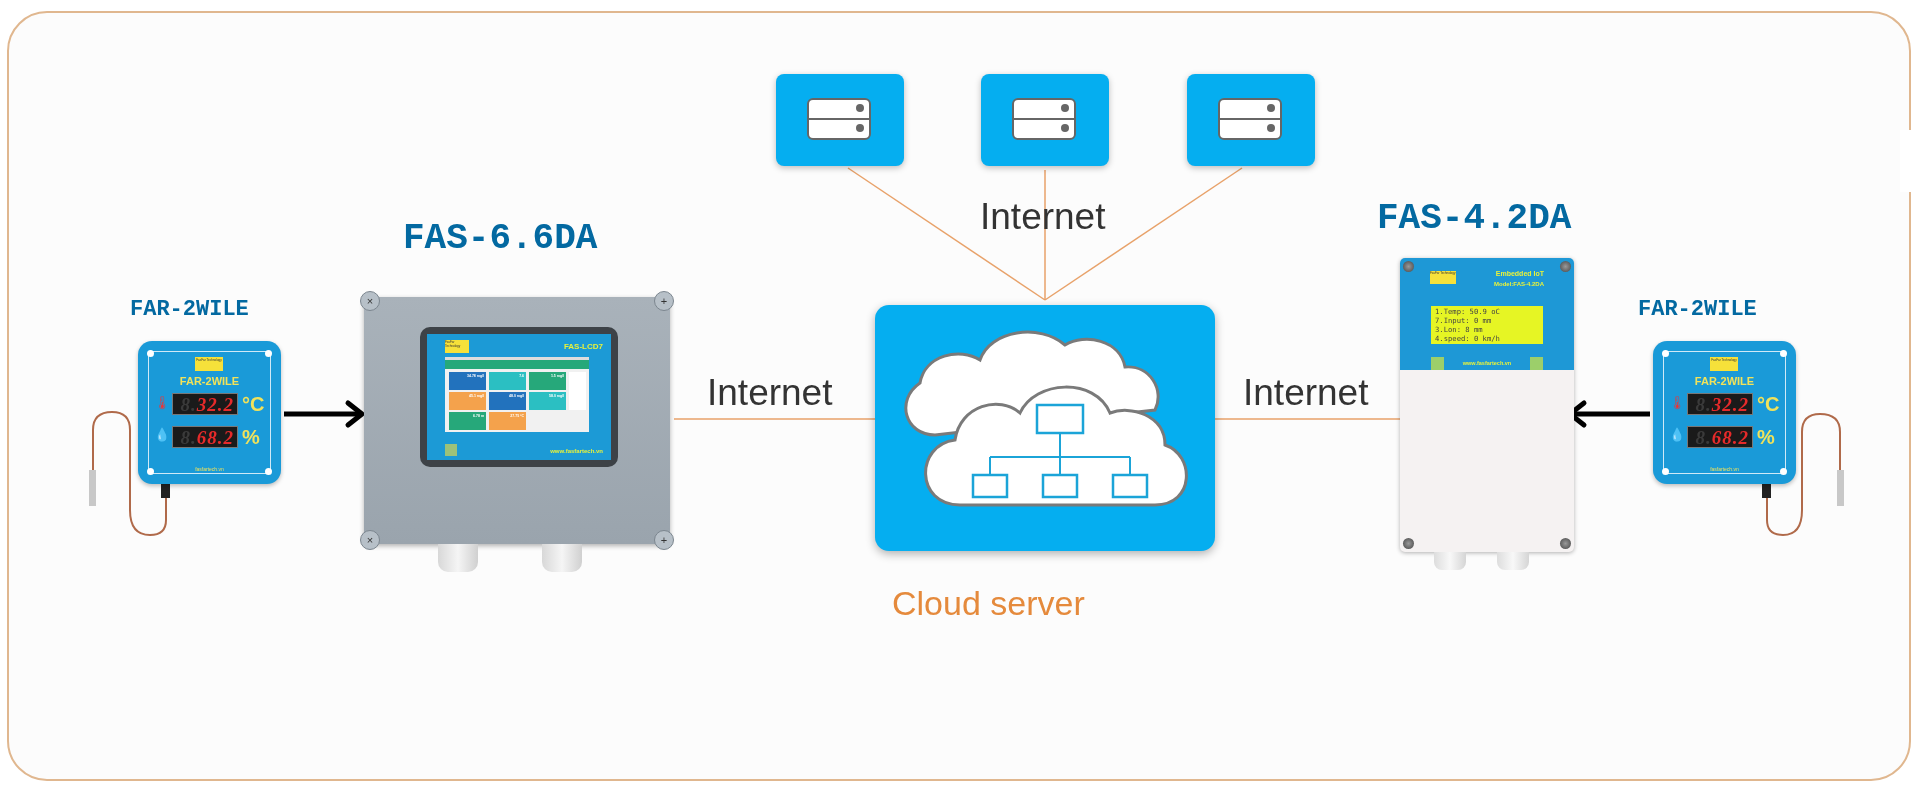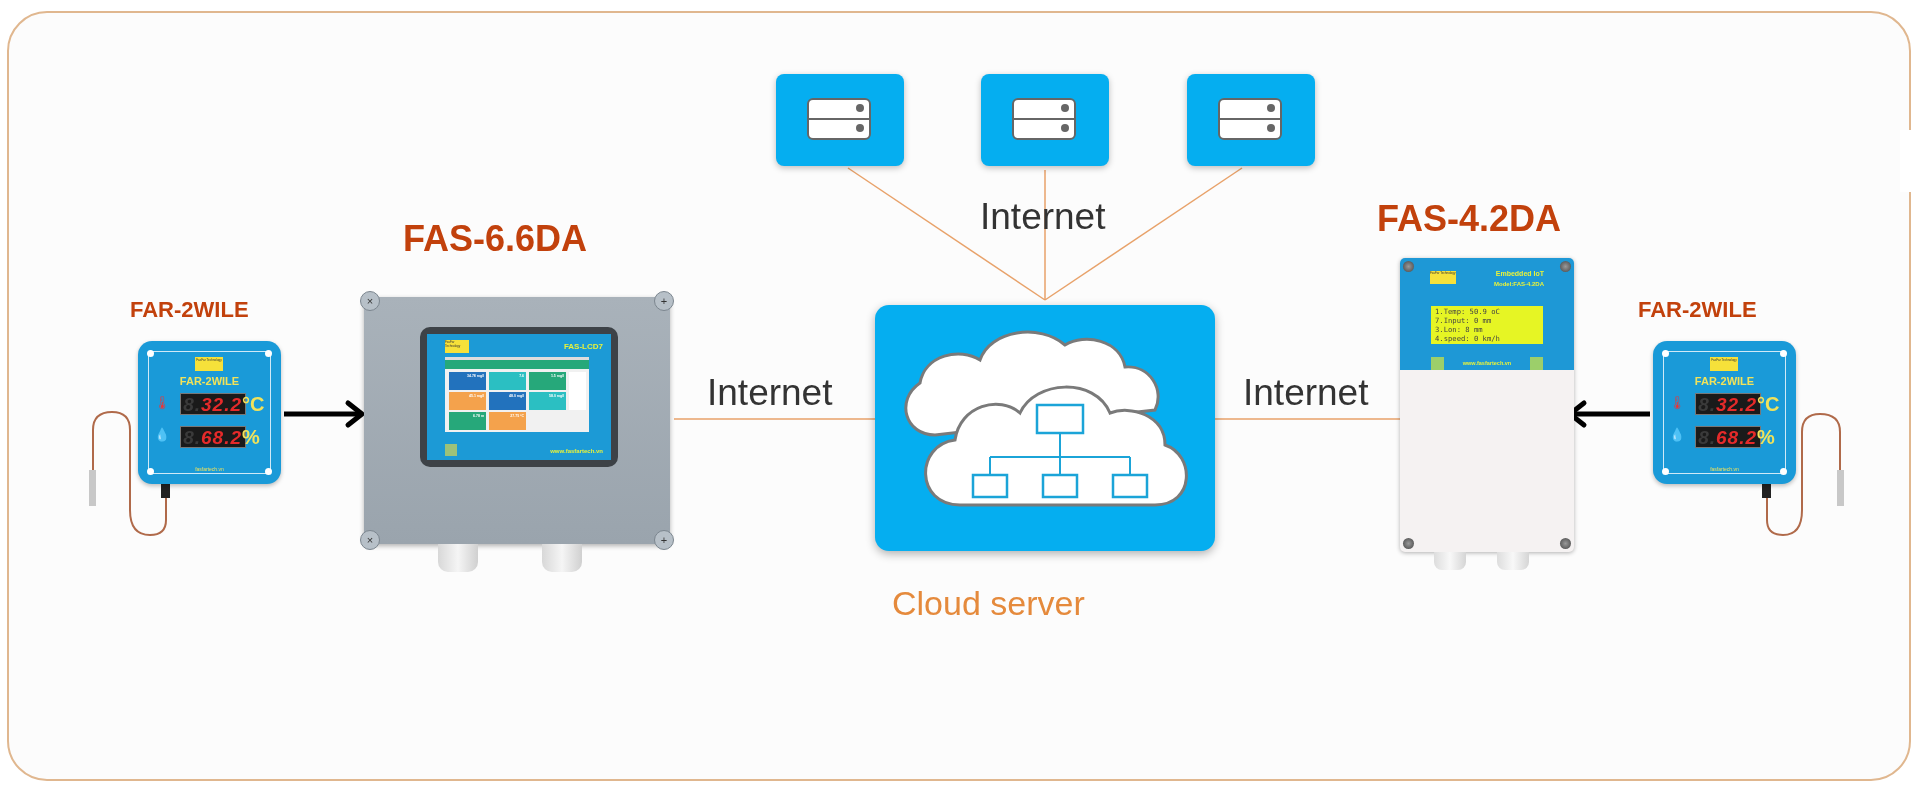--- a/index.html
+++ b/index.html
@@ -3,21 +3,21 @@
 <meta charset="utf-8">
 <style>
   html, body { margin:0; padding:0; }
   body { width:1920px; height:792px; background:#ffffff; position:relative; overflow:hidden;
          font-family:"Liberation Sans", sans-serif; }
   .frame { position:absolute; left:7px; top:11px; width:1904px; height:770px;
            border:2px solid #e0b78f; border-radius:40px; background:#fcfcfc; box-sizing:border-box; }
   .frame-gap { position:absolute; left:1900px; top:130px; width:20px; height:62px; background:#ffffff; }
   svg.links { position:absolute; left:0; top:0; }
   .label-internet { position:absolute; font-size:37px; color:#333333; font-family:"Liberation Sans", sans-serif; }
-  .device-title { position:absolute; font-family:Liberation Sans, sans-serif; font-weight:bold; color:#c2410c; }
+  .device-title { position:absolute; font-family:Liberation Mono, monospace; font-weight:bold; color:#0369a1; }
   .cloud-caption { position:absolute; font-size:34px; color:#e58a3c; }
 
   
   .server { position:absolute; width:128px; height:92px; background:#05aef0; border-radius:8px;
             box-shadow:0 2px 6px rgba(0,0,0,0.25); }
   .server .rack { position:absolute; left:31px; top:24px; width:64px; height:42px; background:#fff;
                   border:2px solid #666; border-radius:6px; box-sizing:border-box; }
   .server .rack .mid { position:absolute; left:0; right:0; top:18px; height:2px; background:#666; }
   .server .rack .dot { position:absolute; right:5px; width:8px; height:8px; border-radius:50%; background:#666; }
 
@@ -27,22 +27,22 @@
 
   
   .far { position:absolute; width:143px; height:143px; background:#1a9ad8; border-radius:14px;
          box-shadow:0 2px 4px rgba(0,0,0,0.25); }
   .far .inner { position:absolute; left:10px; top:10px; right:10px; bottom:10px; border:1px solid #cfe9f7; border-radius:3px; }
   .far .screw { position:absolute; width:7px; height:7px; border-radius:50%; background:#fff; }
   .far .logo { position:absolute; left:57px; top:16px; width:28px; height:14px; background:#f6e13a;
                font-size:3px; color:#333; text-align:center; line-height:7px; }
   .far .name { position:absolute; left:0; right:0; top:34px; text-align:center; font-size:11px;
                font-weight:bold; color:#f1e25a; }
-  .far .seg { position:absolute; left:42px; width:66px; height:22px; background:#1a1a1a; border:1px solid #777;
-              color:#e52a2a; font-family:Liberation Sans, sans-serif; font-size:19px; font-style:italic;
+  .far .seg { position:absolute; left:34px; width:66px; height:22px; background:#1a1a1a; border:1px solid #777;
+              color:#e52a2a; font-family:Liberation Serif, serif; font-size:19px; font-style:italic;
               font-weight:bold; text-align:right; line-height:22px; padding-right:3px; box-sizing:border-box; letter-spacing:1px; }
   .far .seg .ghost { color:#3a3a3a; }
   .far .unit { position:absolute; left:104px; font-size:20px; font-weight:bold; color:#f1e25a; }
   .far .ico { position:absolute; left:16px; font-size:13px; }
   .far .web { position:absolute; left:0; right:0; bottom:12px; text-align:center; font-size:5px; color:#f1e25a; }
 
   
   .enc66 { position:absolute; left:364px; top:297px; width:306px; height:247px;
            background:linear-gradient(180deg,#a9b2ba 0%,#9aa4ad 100%); border-radius:6px;
            box-shadow:0 2px 5px rgba(0,0,0,0.3); }

